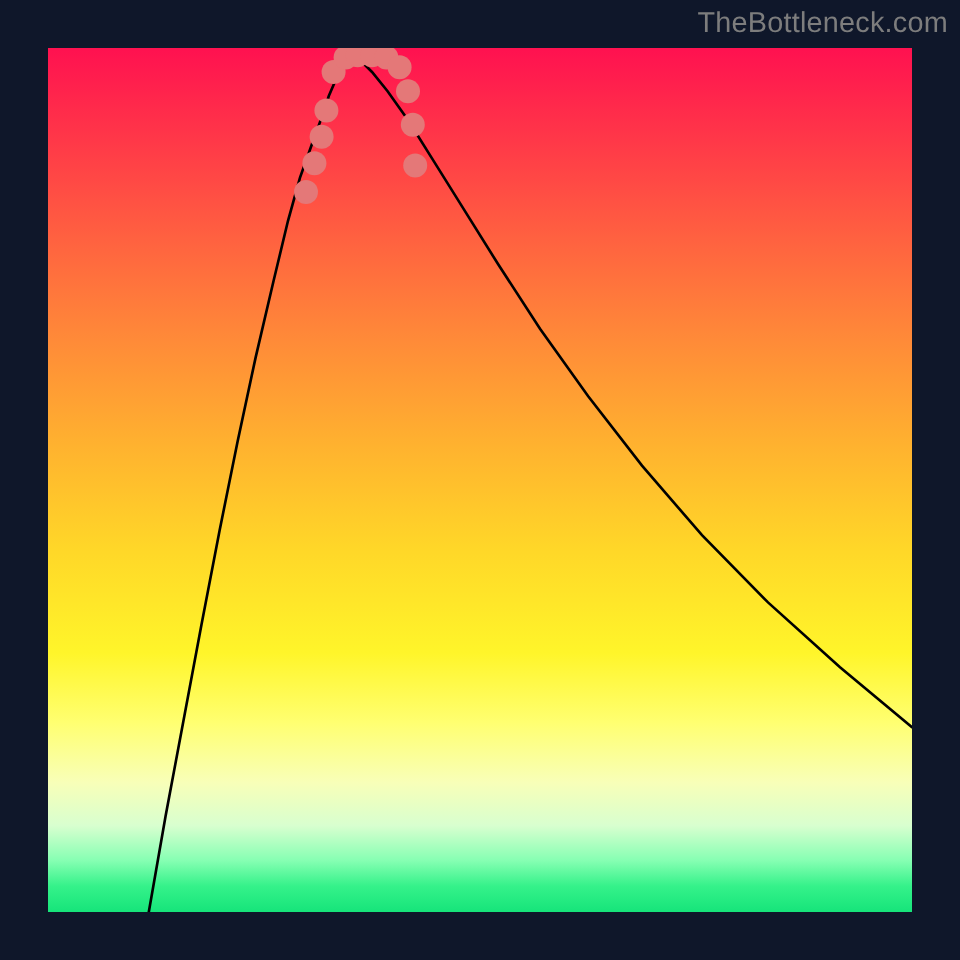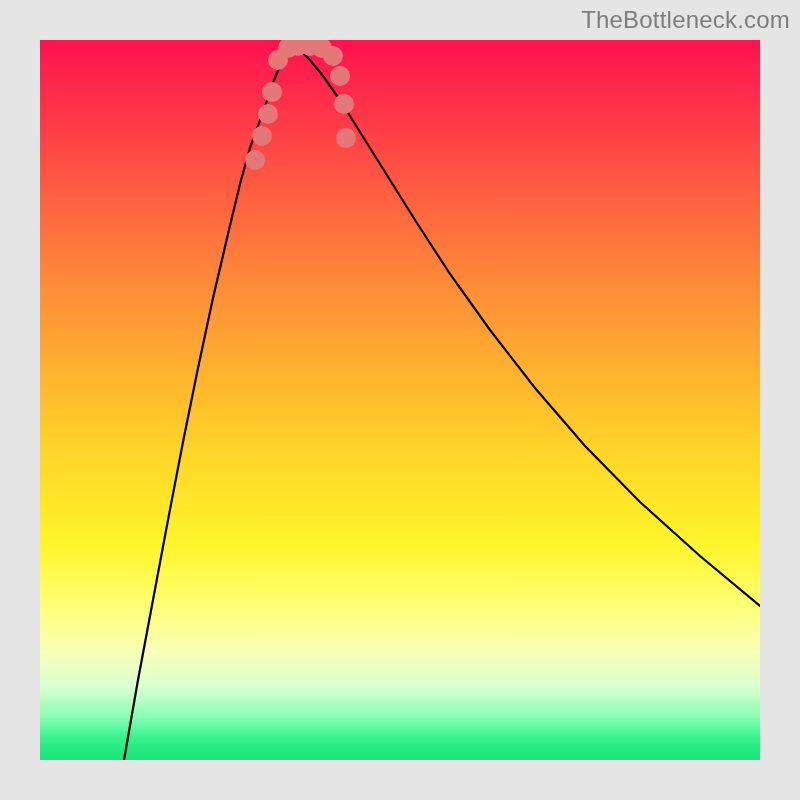--- a/index.html
+++ b/index.html
@@ -9,21 +9,21 @@
     height: 800px;
     background: #000;
     overflow: hidden;
     font-family: Arial, Helvetica, sans-serif;
   }
   .frame {
     position: absolute;
     left: 0; top: 0;
     width: 800px;
     height: 800px;
-    background: #e5e5e5;
+    background: #0f172a;
   }
   .plot {
     position: absolute;
     left: 40px;
     top: 40px;
     width: 720px;
     height: 720px;
     background: linear-gradient(
       to bottom,
       #ff1150 0%,

